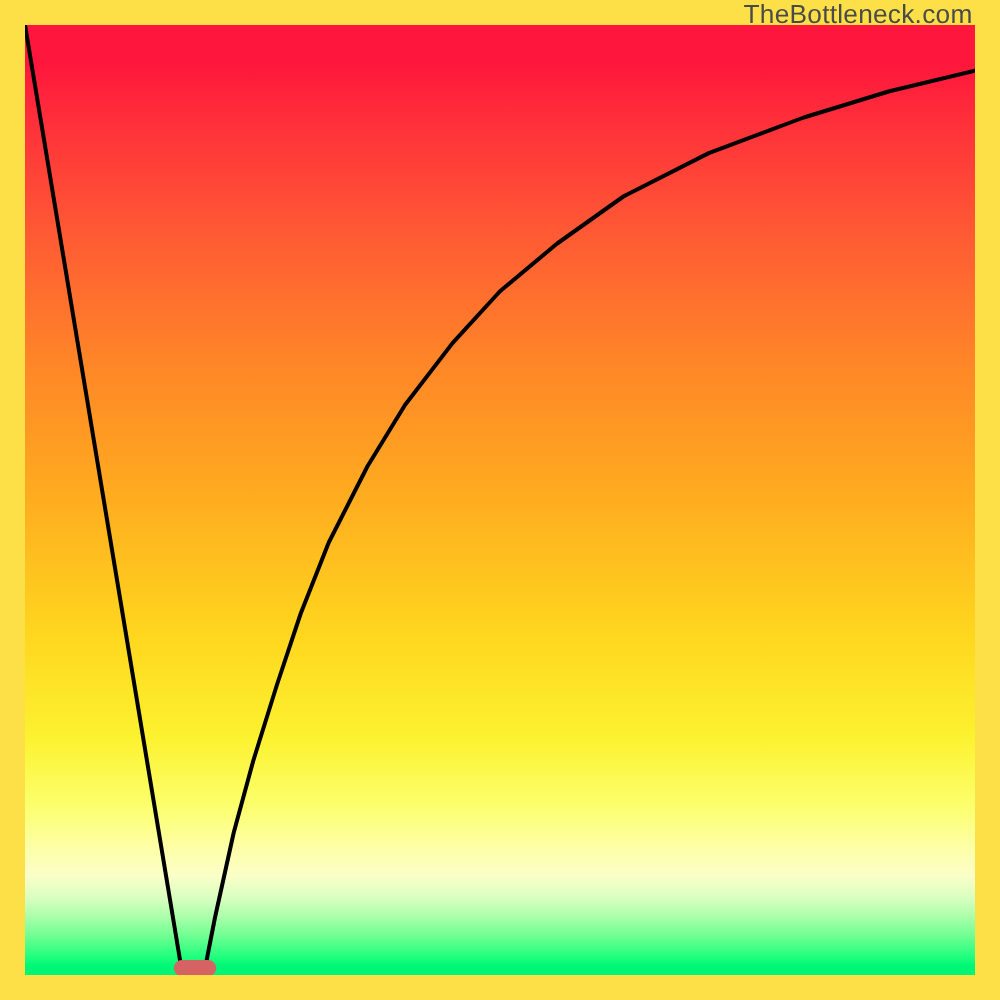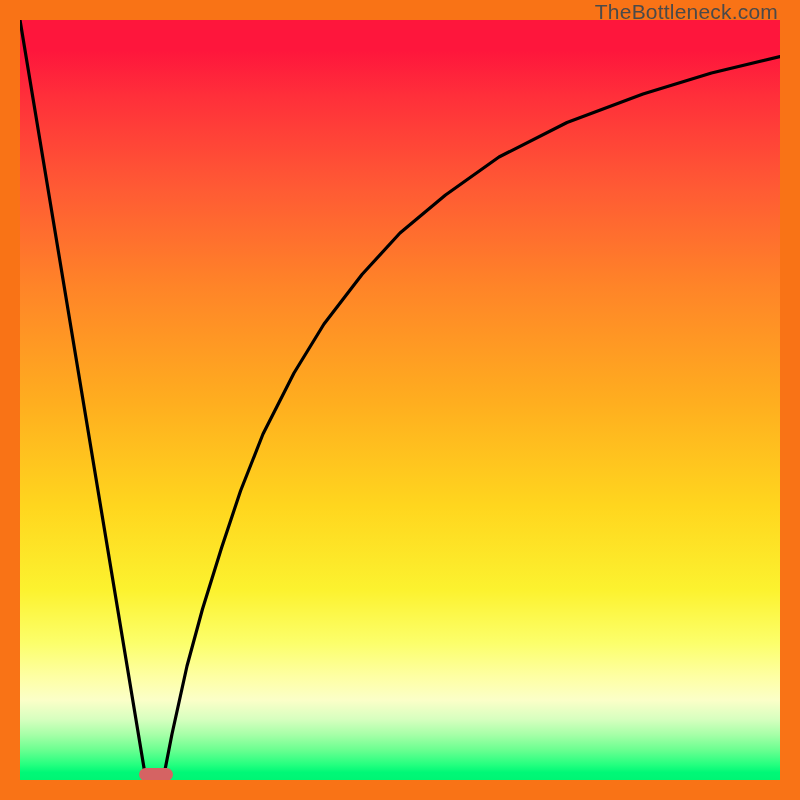--- a/index.html
+++ b/index.html
@@ -7,21 +7,21 @@
     padding: 0;
     width: 800px;
     height: 800px;
     overflow: hidden;
     font-family: Arial, Helvetica, sans-serif;
   }
   .canvas {
     position: relative;
     width: 800px;
     height: 800px;
-    background: #f97316;
+    background: #fde047;
   }
   .plot-area {
     position: absolute;
     left: 20px;
     top: 20px;
     width: 760px;
     height: 760px;
     overflow: hidden;
   }
   .gradient-bg {

